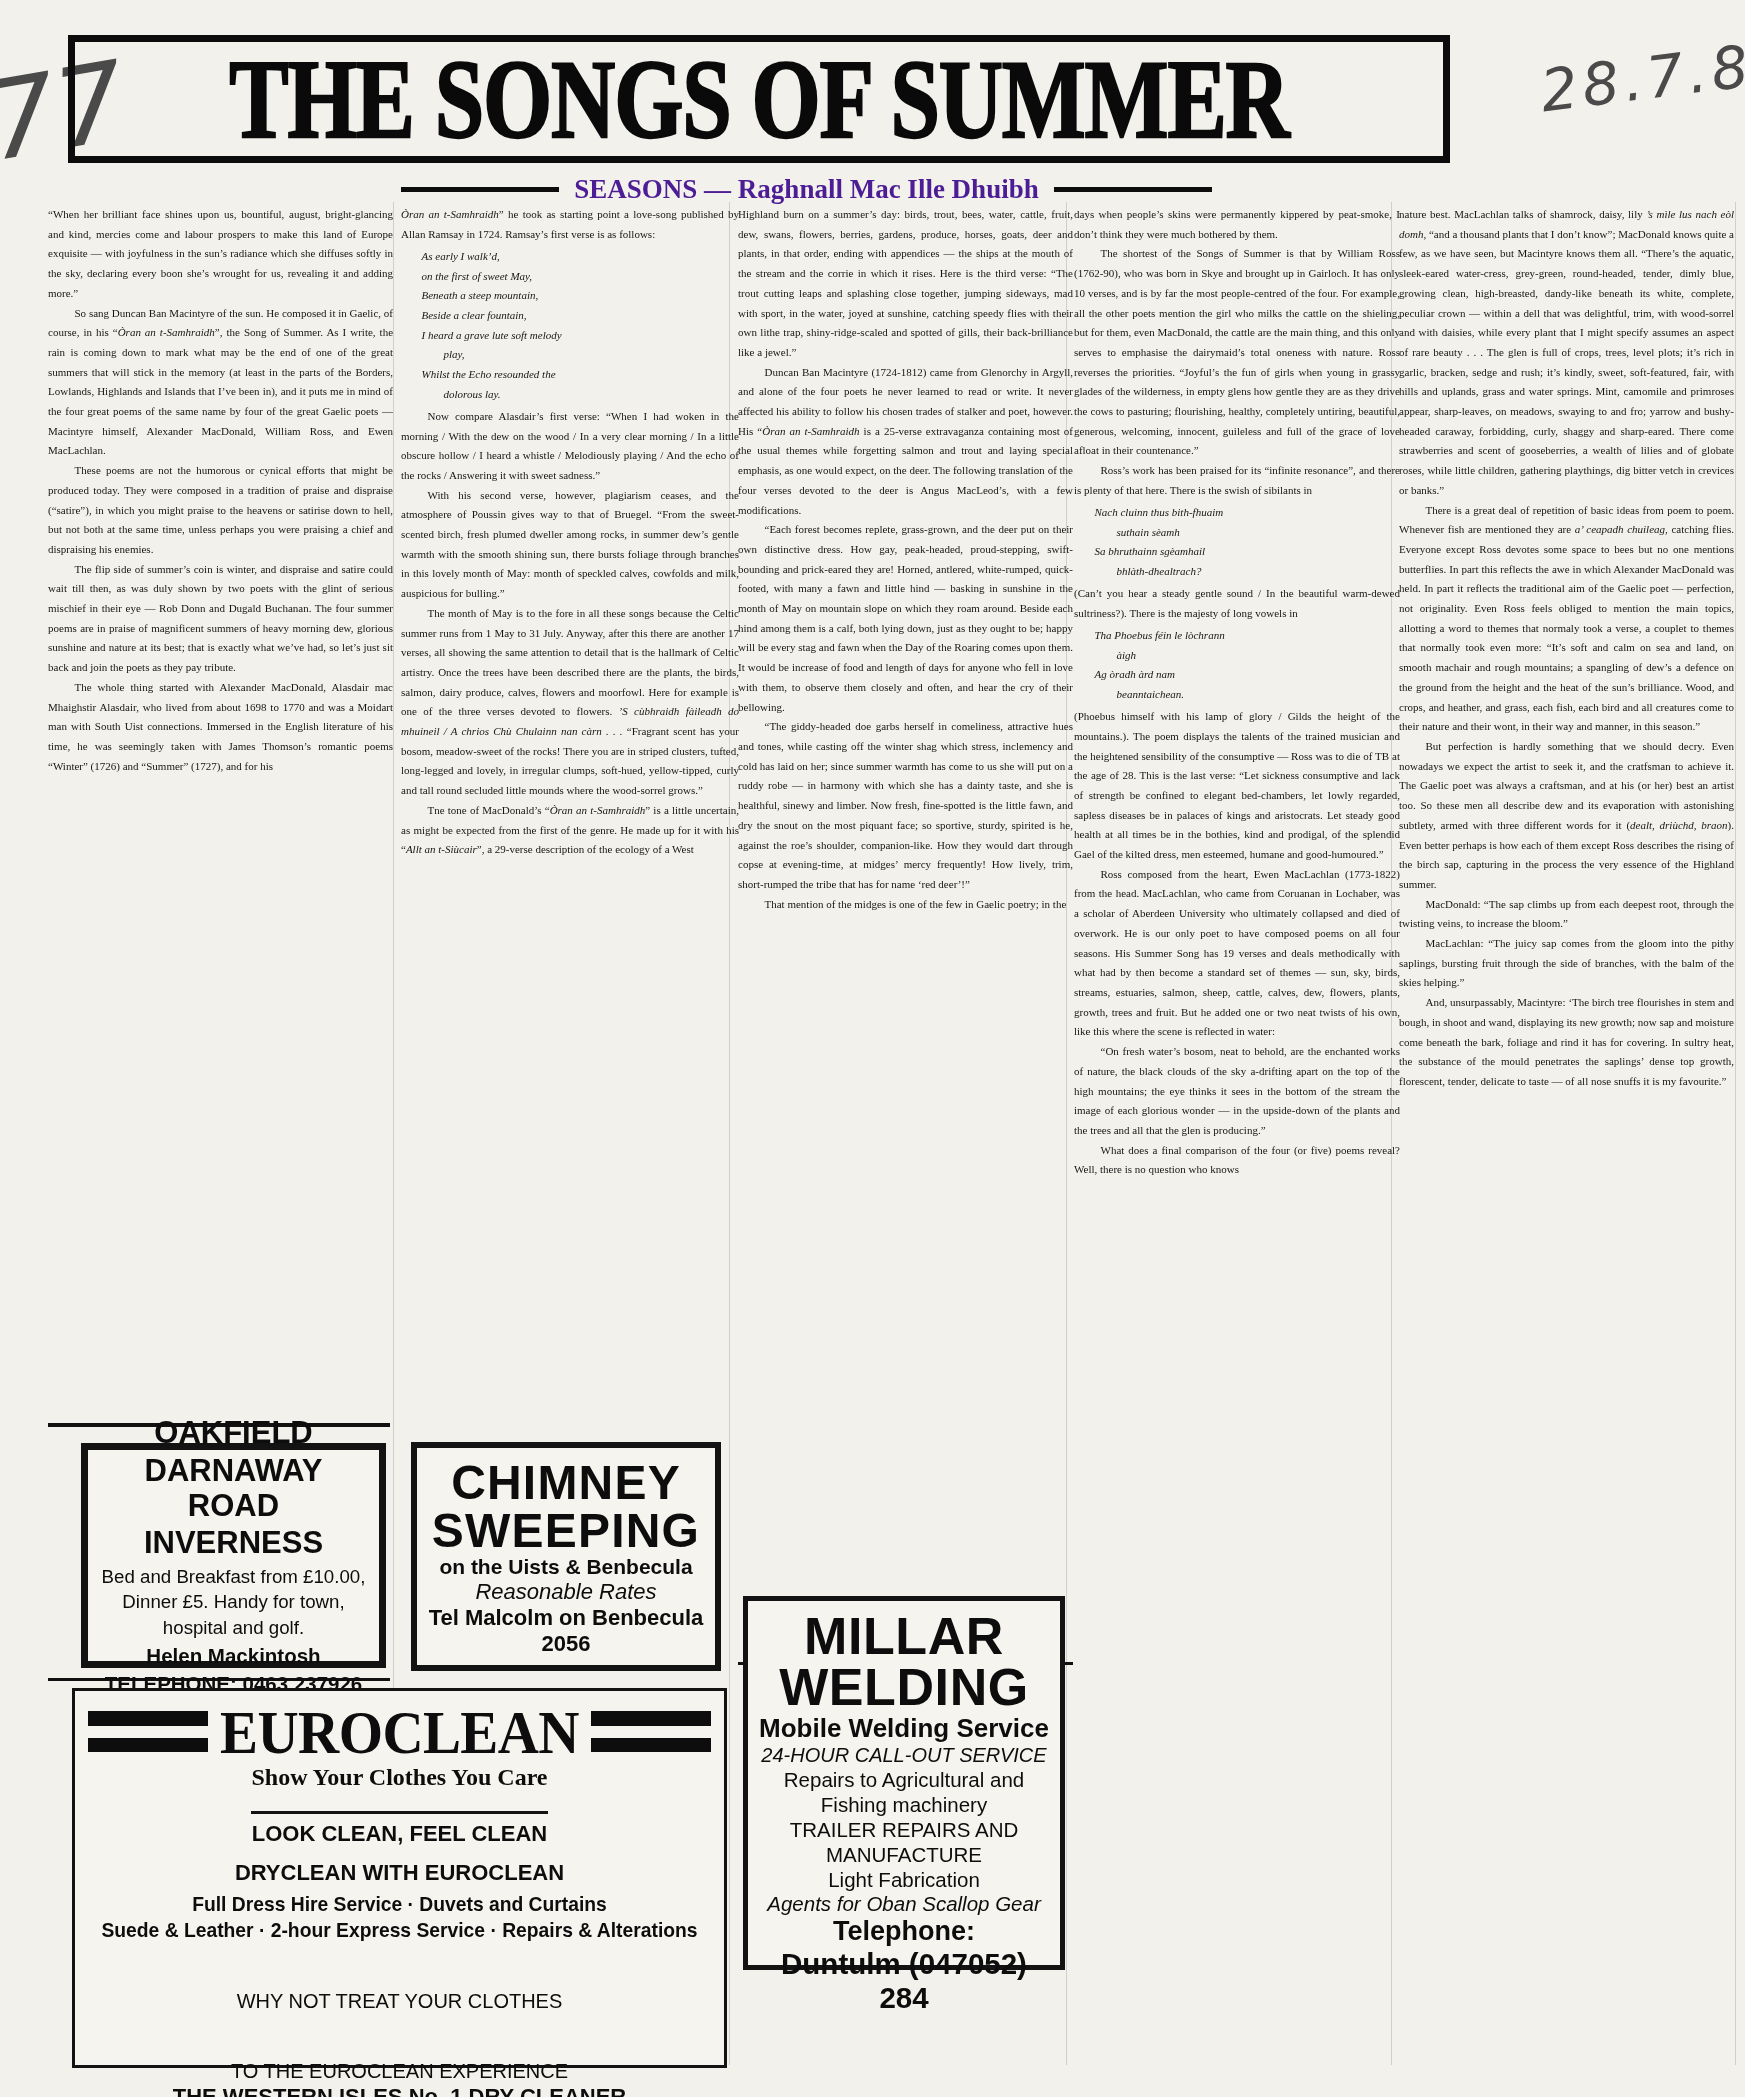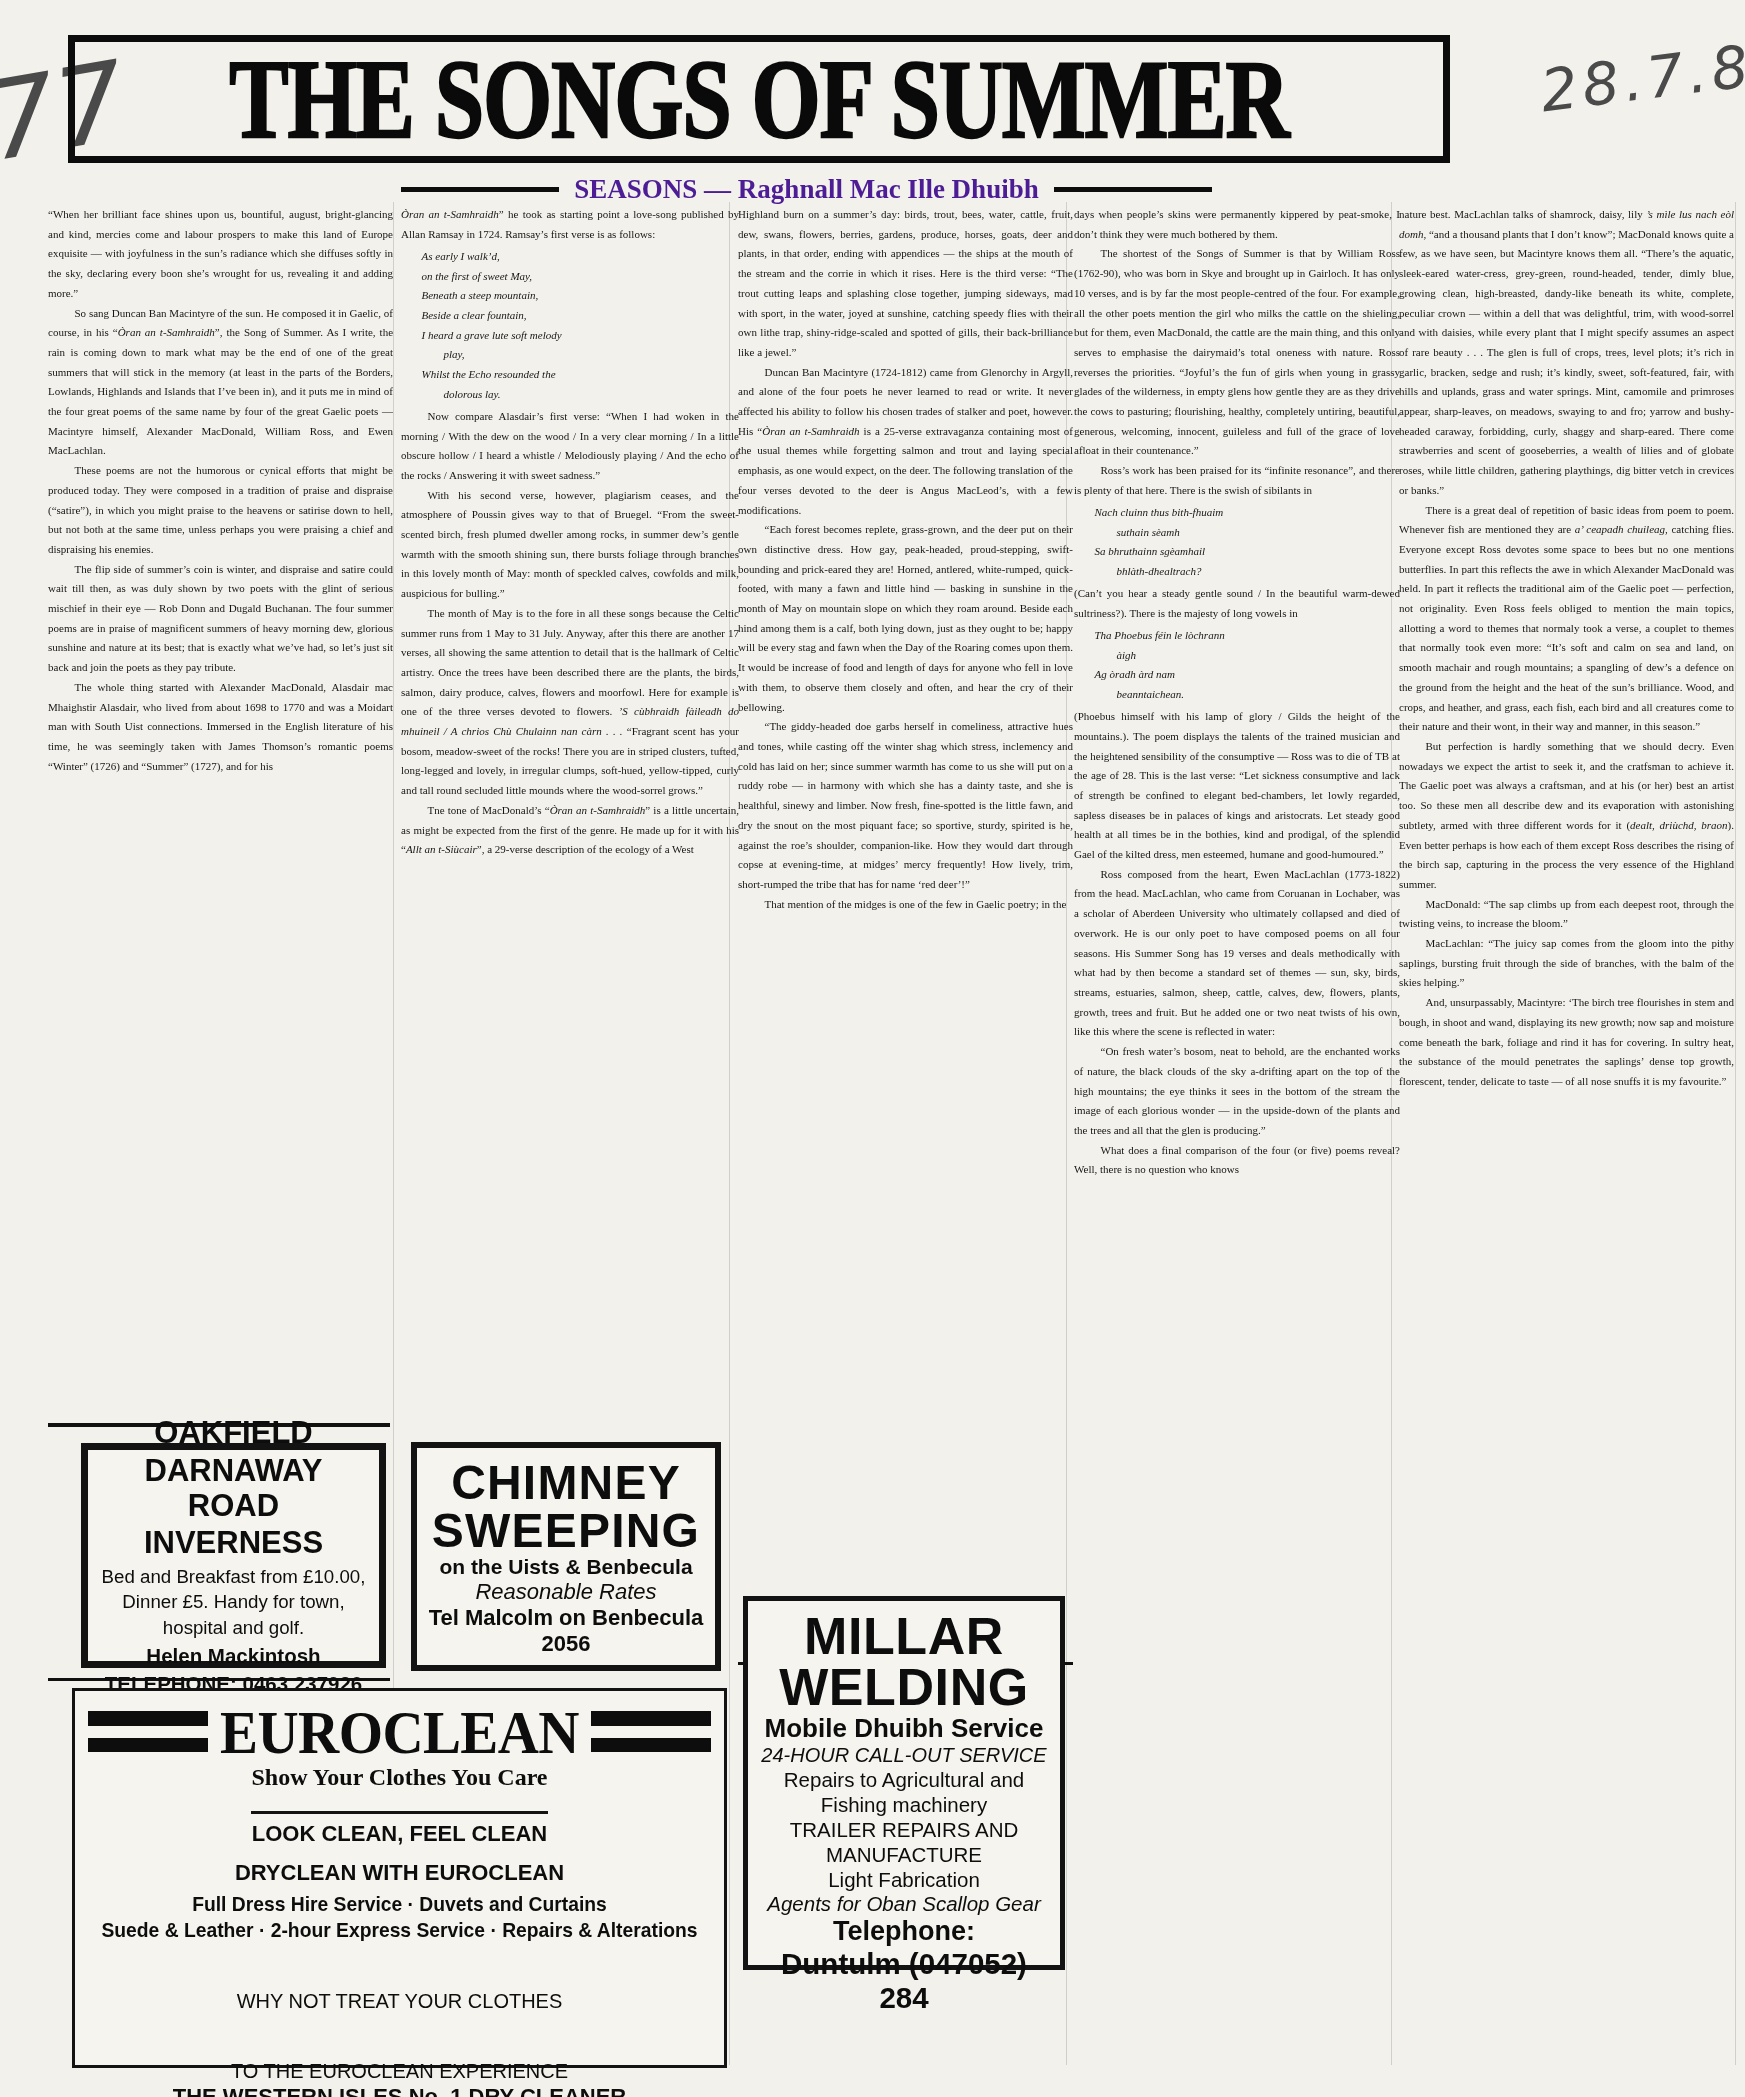--- a/index.html
+++ b/index.html
@@ -216,21 +216,21 @@
     </div>
     <div class="euro-address">Unit 2, 7 James Street, Stornoway, Isle of Lewis PA87 2QN</div>
 
   </div>
 
   <div class="ad millar">
     <div>
       <div class="mil-name">MILLAR</div>
       <div class="mil-name">WELDING</div>
     </div>
-    <div class="mil-service">Mobile Dhuibh Service</div>
+    <div class="mil-service">Mobile Welding Service</div>
     <div class="mil-callout">24-HOUR CALL-OUT SERVICE</div>
     <div>
       <div class="mil-line">Repairs to Agricultural and</div>
       <div class="mil-line">Fishing machinery</div>
     </div>
     <div>
       <div class="mil-line">TRAILER REPAIRS AND</div>
       <div class="mil-line">MANUFACTURE</div>
     </div>
     <div class="mil-line">Light Fabrication</div>

